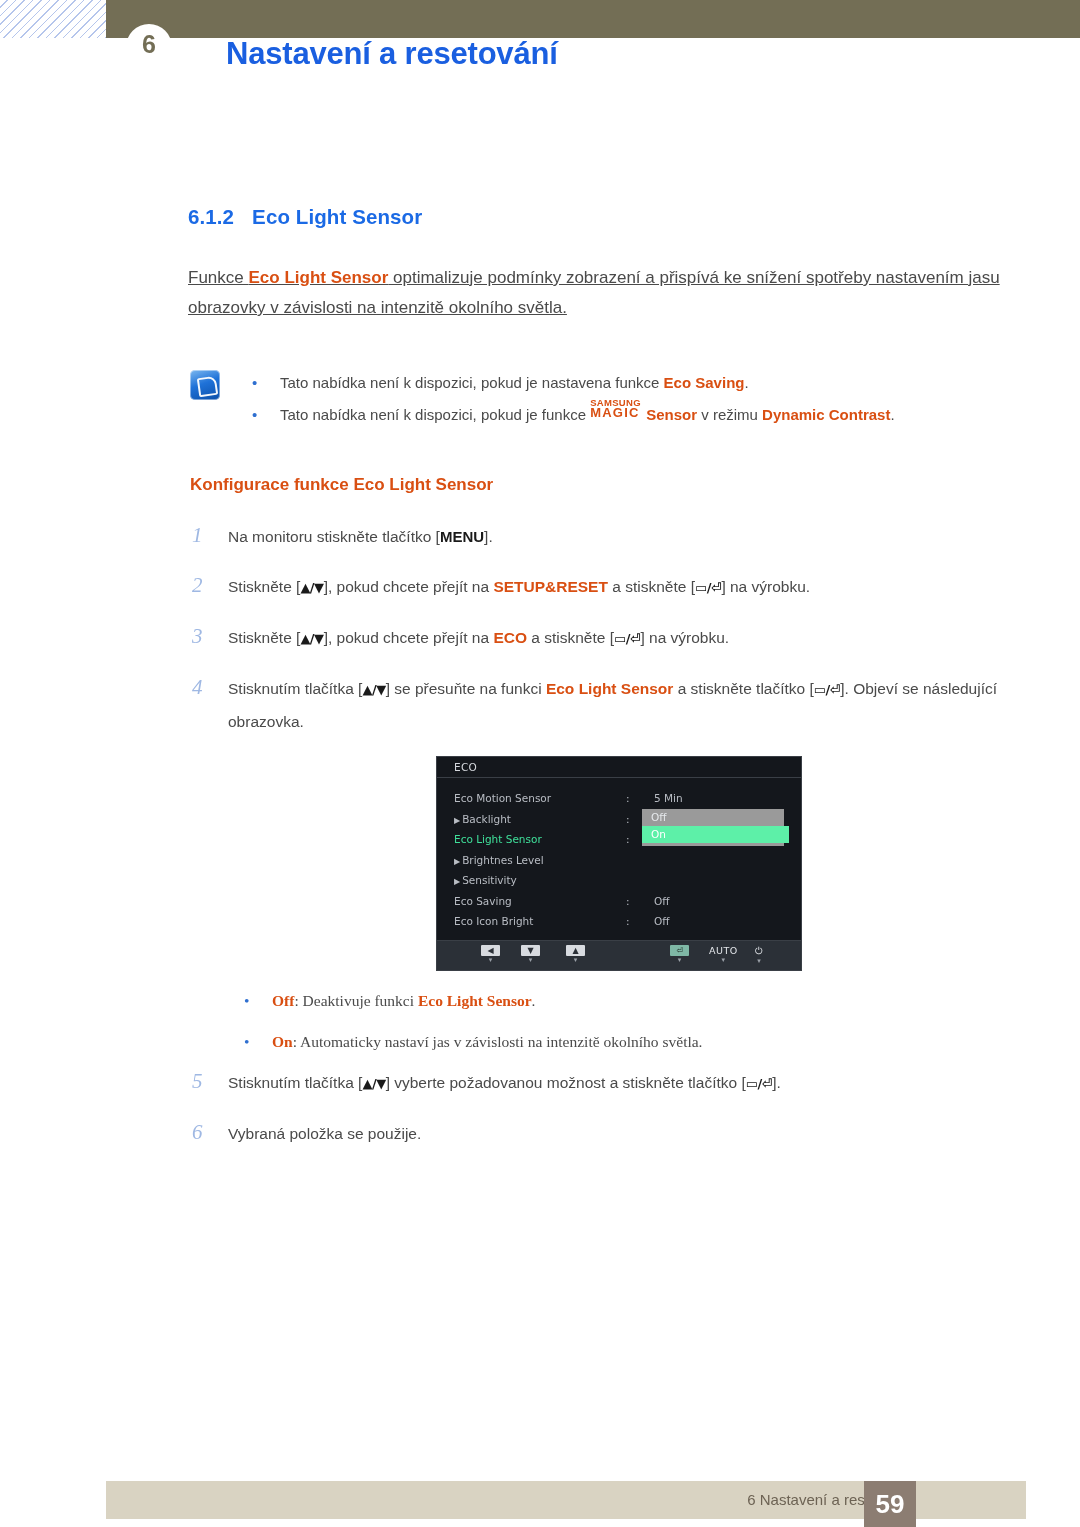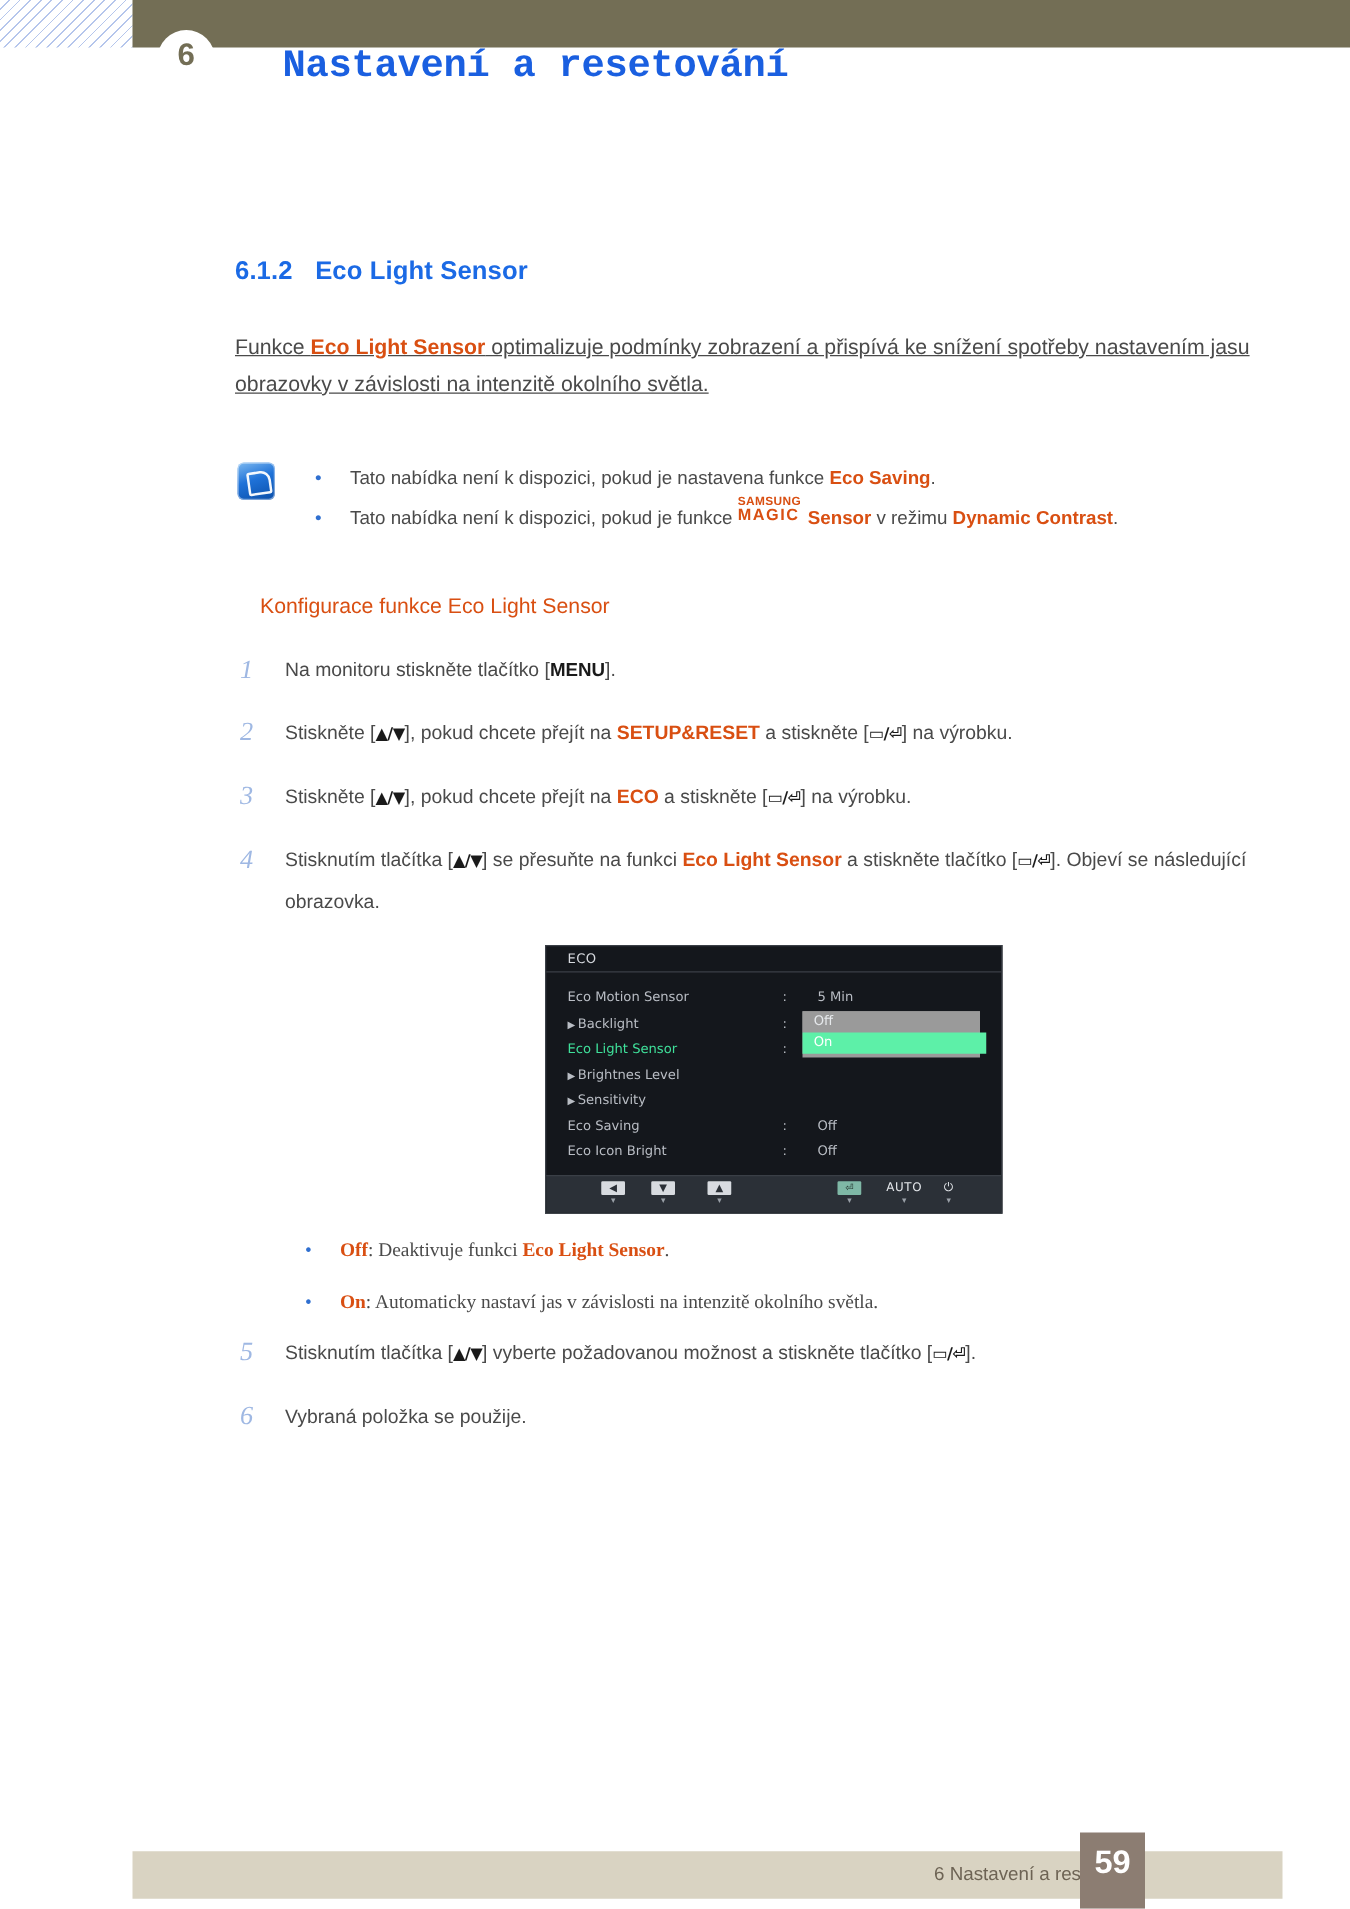--- a/index.html
+++ b/index.html
@@ -50,21 +50,20 @@
     overflow: hidden;
     z-index: 5;
   }
   .header-title {
     position: absolute;
     left: 226px; top: 36px;
     font-size: 31px;
     font-weight: bold;
     color: #1a5fe0;
     letter-spacing: -0.2px;
-    font-family: Liberation Mono, monospace;
   }
 
   
   .content {
     position: absolute;
     left: 188px;
     top: 205px;
     width: 824px;
   }
   .sec-heading {
@@ -150,23 +149,23 @@
     left: 0; top: 0.10em;
     font-size: 13px;
     font-weight: bold;
     color: #d94f12;
     letter-spacing: 1.2px;
     line-height: 1;
   }
 
   
   .proc-title {
-    margin: 44px 0 26px 20px;
+    margin: 44px 0 26px 2px;
     font-size: 17px;
-    font-weight: normal;
+    font-weight: bold;
     color: #d94f12;
   }
   ol.steps {
     margin: 0;
     padding: 0;
     list-style: none;
     counter-reset: step;
   }
   ol.steps > li {
     position: relative;
@@ -315,21 +314,21 @@
     height: 38px;
     line-height: 38px;
     font-size: 15px;
     color: #6d6354;
   }
   .footer-page {
     position: absolute;
     left: 864px;
     bottom: 0px;
     width: 52px;
-    height: 61px;
+    height: 46px;
     background: #8c7d72;
     color: #ffffff;
     font-size: 26px;
     font-weight: bold;
     text-align: center;
     line-height: 46px;
   }
 </style>
 </head>
 <body>

